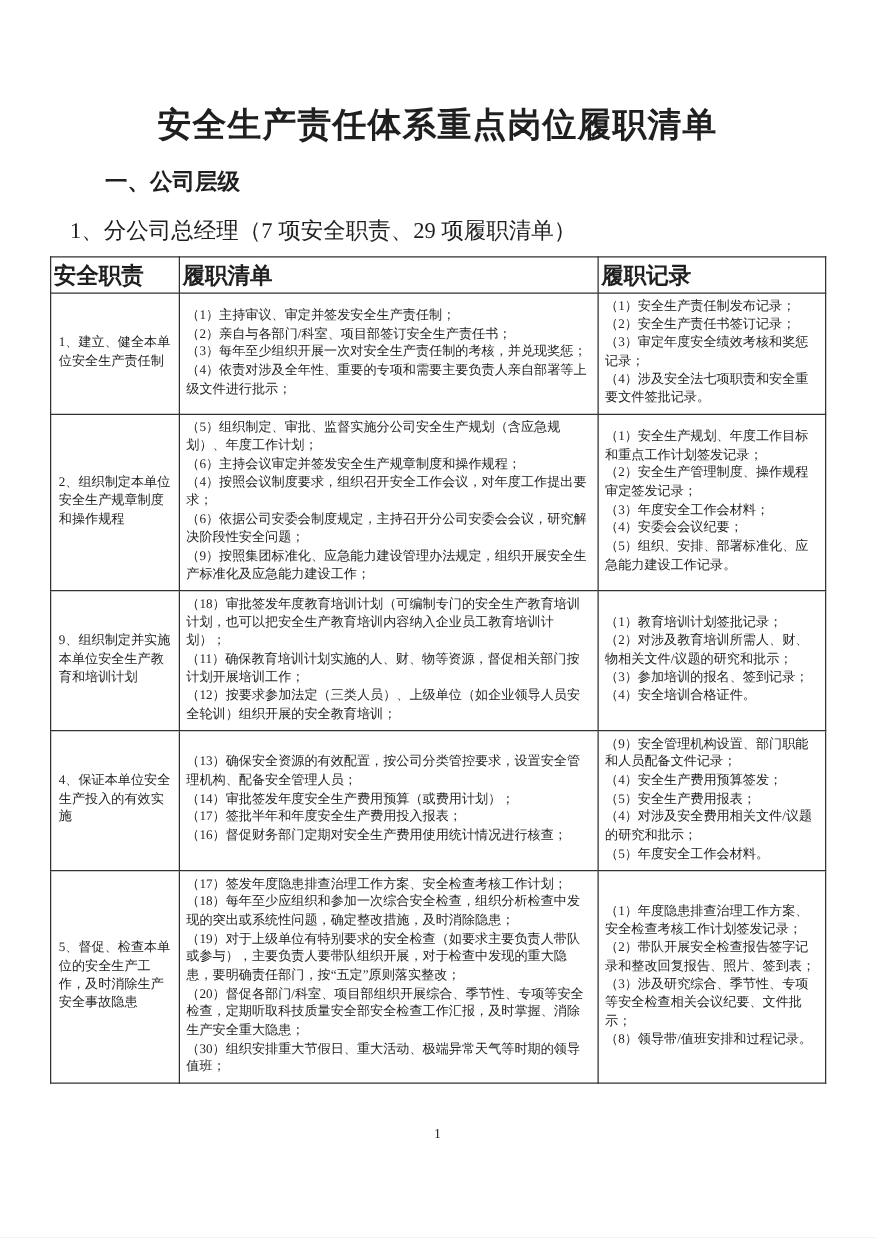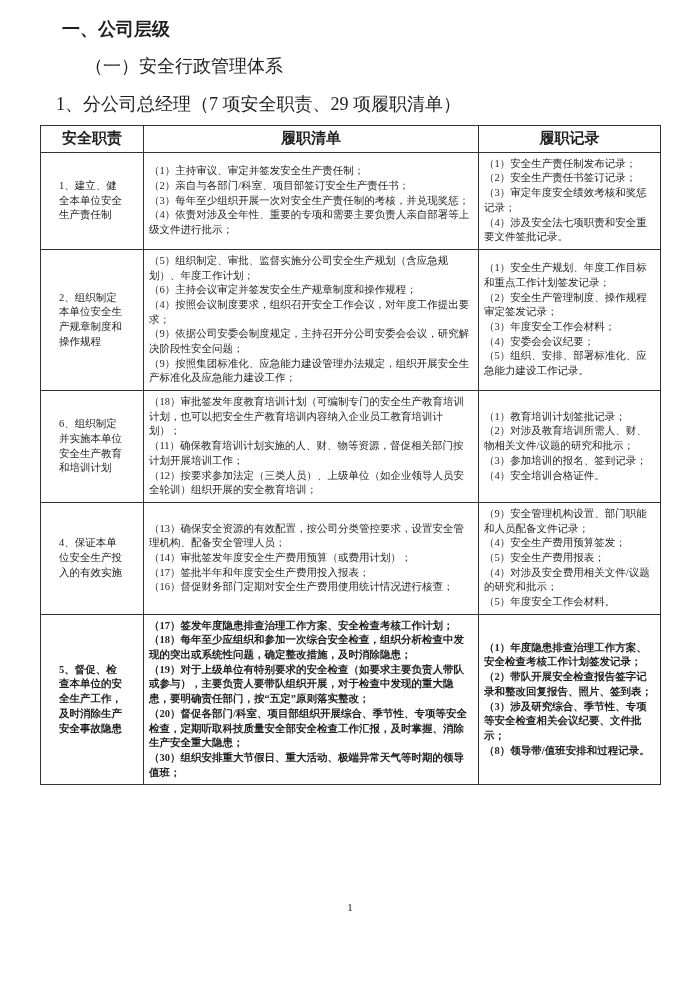--- a/index.html
+++ b/index.html
@@ -16,21 +16,21 @@
   }
   .doc-title {
     padding-top: 84px;
     text-align: center;
     font-size: 27px;
     font-weight: bold;
     letter-spacing: 1px;
     line-height: 1.2;
   }
   .section-heading {
-    margin: 19px 0 0 62px;
+    margin: 19px 0 0 84px;
     font-size: 18px;
     font-weight: bold;
     font-family: "Liberation Sans", "DejaVu Sans", sans-serif;
     line-height: 1.2;
   }
   .subsection-heading {
     margin: 15px 0 0 85px;
     font-size: 18px;
     font-weight: normal;
     line-height: 1.2;
@@ -50,58 +50,58 @@
   }
   .duty-table col.c1 { width: 103px; }
   .duty-table col.c2 { width: 335px; }
   .duty-table col.c3 { width: 182px; }
   .duty-table th, .duty-table td {
     border: 1px solid #333;
     vertical-align: middle;
   }
   .duty-table th {
     height: 27px;
-    font-size: 15px;
+    font-size: 18px;
     font-weight: bold;
-    text-align: center;
+    text-align: left;
     padding: 2px;
     font-family: Liberation Serif, serif;
   }
   .duty-table td {
     font-size: 10.5px;
     line-height: 1.4;
     padding: 4px 5px;
     text-align: left;
   }
-  td.duty-cell { padding: 4px 18px; }
+  td.duty-cell { padding: 4px 6px; }
   td .item { margin: 0; }
   tr.r1 td { height: 96px; }
   tr.r2 td { height: 140px; }
   tr.r3 td { height: 105px; }
   tr.r4 td { height: 110px; }
-  tr.r5 td { height: 150px; font-weight: bold; }
+  tr.r5 td { height: 150px; }
   .page-number {
     position: absolute;
     bottom: 77px;
     left: 0;
     right: 0;
     text-align: center;
     font-size: 11px;
     color: #222;
   }
 </style>
 </head>
 <body>
 
 <div class="page">
 
+  <div class="doc-title">安全生产责任体系重点岗位履职清单</div>
 
   <div class="section-heading">一、公司层级</div>
 
-  <div class="subsection-heading">（一）安全行政管理体系</div>
 
   <div class="list-heading">1、分公司总经理（7 项安全职责、29 项履职清单）</div>
 
   <table class="duty-table">
     <colgroup>
       <col class="c1">
         <col class="c2">
         <col class="c3">
     </colgroup>
     <thead>
@@ -126,33 +126,33 @@
             <div class="item">（3）审定年度安全绩效考核和奖惩记录；</div>
             <div class="item">（4）涉及安全法七项职责和安全重要文件签批记录。</div>
           </td>
       </tr>
       <tr class="r2">
         <td class="duty-cell">2、组织制定本单位安全生产规章制度和操作规程</td>
         <td class="checklist-cell">
             <div class="item">（5）组织制定、审批、监督实施分公司安全生产规划（含应急规划）、年度工作计划；</div>
             <div class="item">（6）主持会议审定并签发安全生产规章制度和操作规程；</div>
             <div class="item">（4）按照会议制度要求，组织召开安全工作会议，对年度工作提出要求；</div>
-            <div class="item">（9）依据公司安委会制度规定，主持召开分公司安委会会议，研究解决阶段性安全问题；</div>
+            <div class="item">（6）依据公司安委会制度规定，主持召开分公司安委会会议，研究解决阶段性安全问题；</div>
             <div class="item">（9）按照集团标准化、应急能力建设管理办法规定，组织开展安全生产标准化及应急能力建设工作；</div>
           </td>
         <td class="records-cell">
             <div class="item">（1）安全生产规划、年度工作目标和重点工作计划签发记录；</div>
             <div class="item">（2）安全生产管理制度、操作规程审定签发记录；</div>
             <div class="item">（3）年度安全工作会材料；</div>
             <div class="item">（4）安委会会议纪要；</div>
             <div class="item">（5）组织、安排、部署标准化、应急能力建设工作记录。</div>
           </td>
       </tr>
       <tr class="r3">
-        <td class="duty-cell">6、组织制定并实施本单位安全生产教育和培训计划</td>
+        <td class="duty-cell">9、组织制定并实施本单位安全生产教育和培训计划</td>
         <td class="checklist-cell">
             <div class="item">（18）审批签发年度教育培训计划（可编制专门的安全生产教育培训计划，也可以把安全生产教育培训内容纳入企业员工教育培训计划）；</div>
             <div class="item">（11）确保教育培训计划实施的人、财、物等资源，督促相关部门按计划开展培训工作；</div>
             <div class="item">（12）按要求参加法定（三类人员）、上级单位（如企业领导人员安全轮训）组织开展的安全教育培训；</div>
           </td>
         <td class="records-cell">
             <div class="item">（1）教育培训计划签批记录；</div>
             <div class="item">（2）对涉及教育培训所需人、财、物相关文件/议题的研究和批示；</div>
             <div class="item">（3）参加培训的报名、签到记录；</div>
             <div class="item">（4）安全培训合格证件。</div>

